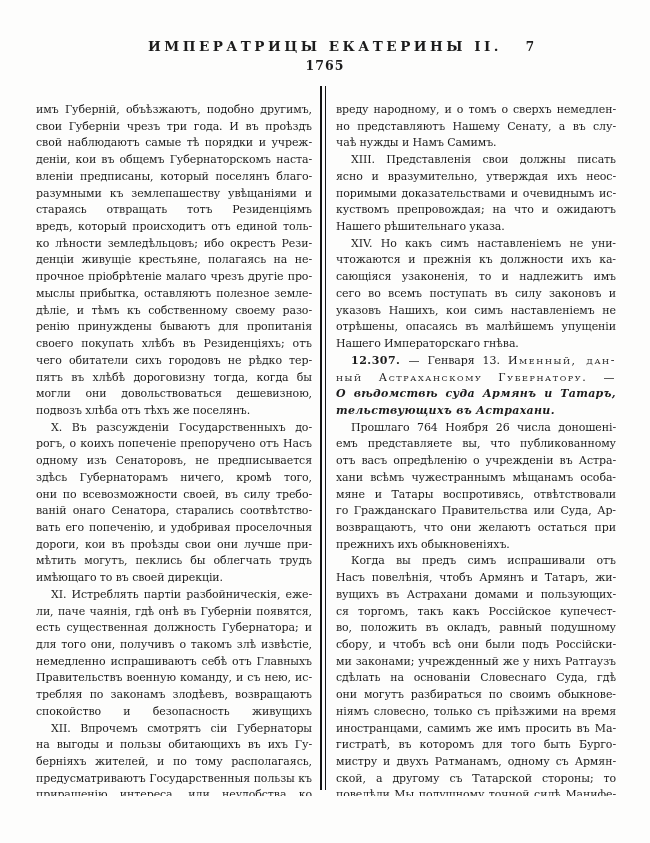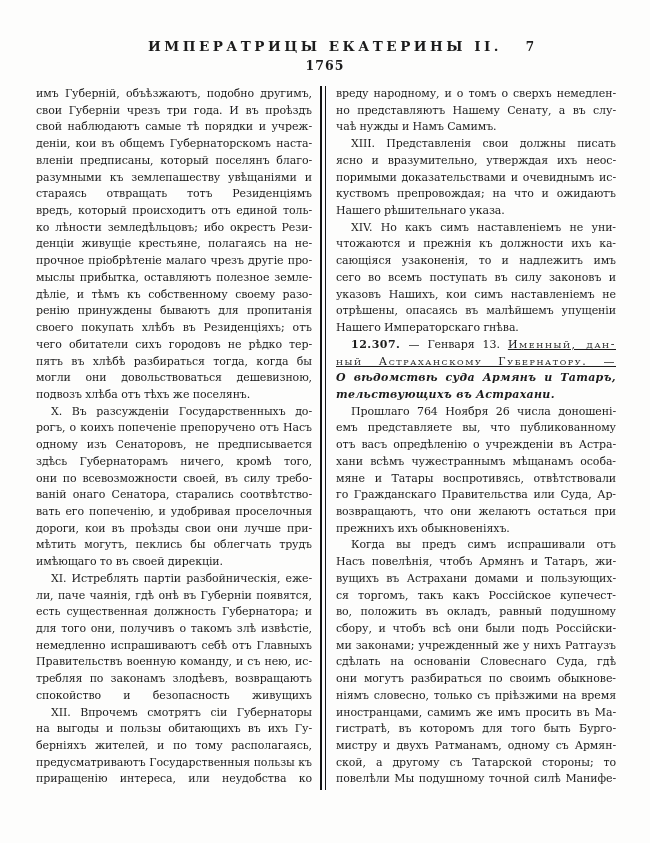--- a/index.html
+++ b/index.html
@@ -22,39 +22,39 @@
     font-weight:bold;font-size:12px;
   }
   .year-label{
     position:absolute;top:58px;left:0;width:650px;
     text-align:center;font-weight:bold;font-size:12.5px;letter-spacing:1px;
   }
   .columns{
     position:absolute;top:86px;left:36px;width:580px;height:710px;
     display:flex;align-items:stretch;
   }
-  .col{width:277px;overflow:hidden;}
+  .col{width:277px;overflow:hidden;margin-top:16px;}
   .col-right{width:281px;}
   .divider{
     width:3px;height:704px;
     border-left:2px solid #141414;
     border-right:1px solid #141414;
     margin-left:8px;margin-right:10px;
   }
   .line{
     height:16.72px;line-height:16.72px;
     font-size:11px;letter-spacing:-0.1px;
     text-align:justify;text-align-last:justify;
     overflow:hidden;white-space:pre-wrap;
   }
   .line.end{text-align-last:left;}
   .line.ind{text-indent:15px;}
   .b{font-weight:bold;letter-spacing:0.5px;}
   .i{font-style:italic;letter-spacing:0.3px;font-weight:bold;}
-  .sc{font-variant:small-caps;letter-spacing:1.6px;text-decoration:underline;}
+  .sc{font-variant:small-caps;letter-spacing:1.6px;}
 </style>
 </head>
 <body>
 
 <div class="page-header">
   <div class="running-title">ИМПЕРАТРИЦЫ ЕКАТЕРИНЫ II.</div>
   <div class="page-number">7</div>
   <div class="year-label">1765</div>
 </div>
 
@@ -69,21 +69,21 @@
       <div class="line">стараясь отвращать тотъ Резиденціямъ Нашимъ</div>
       <div class="line">вредъ, который происходитъ отъ единой толь-</div>
       <div class="line">ко лѣности земледѣльцовъ; ибо окрестъ Рези-</div>
       <div class="line">денціи живущіе крестьяне, полагаясь на не-</div>
       <div class="line">прочное пріобрѣтеніе малаго чрезъ другіе про-</div>
       <div class="line">мыслы прибытка, оставляютъ полезное земле-</div>
       <div class="line">дѣліе, и тѣмъ къ собственному своему разо-</div>
       <div class="line">ренію принуждены бываютъ для пропитанія</div>
       <div class="line">своего покупать хлѣбъ въ Резиденціяхъ; отъ</div>
       <div class="line">чего обитатели сихъ городовъ не рѣдко тер-</div>
-      <div class="line">пятъ въ хлѣбѣ разбираться тогда, когда бы</div>
+      <div class="line">пятъ въ хлѣбѣ дороговизну тогда, когда бы</div>
       <div class="line">могли они довольствоваться дешевизною, чрезъ</div>
       <div class="line end">подвозъ хлѣба отъ тѣхъ же поселянъ.</div>
       <div class="line ind">X. Въ разсужденіи Государственныхъ до-</div>
       <div class="line">рогъ, о коихъ попеченіе препоручено отъ Насъ</div>
       <div class="line">одному изъ Сенаторовъ, не предписывается</div>
       <div class="line">здѣсь Губернаторамъ ничего, кромѣ того, чтобъ</div>
       <div class="line">они по всевозможности своей, въ силу требо-</div>
       <div class="line">ваній онаго Сенатора, старались соотвѣтство-</div>
       <div class="line">вать его попеченію, и удобривая проселочныя</div>
       <div class="line">дороги, кои въ проѣзды свои они лучше при-</div>

